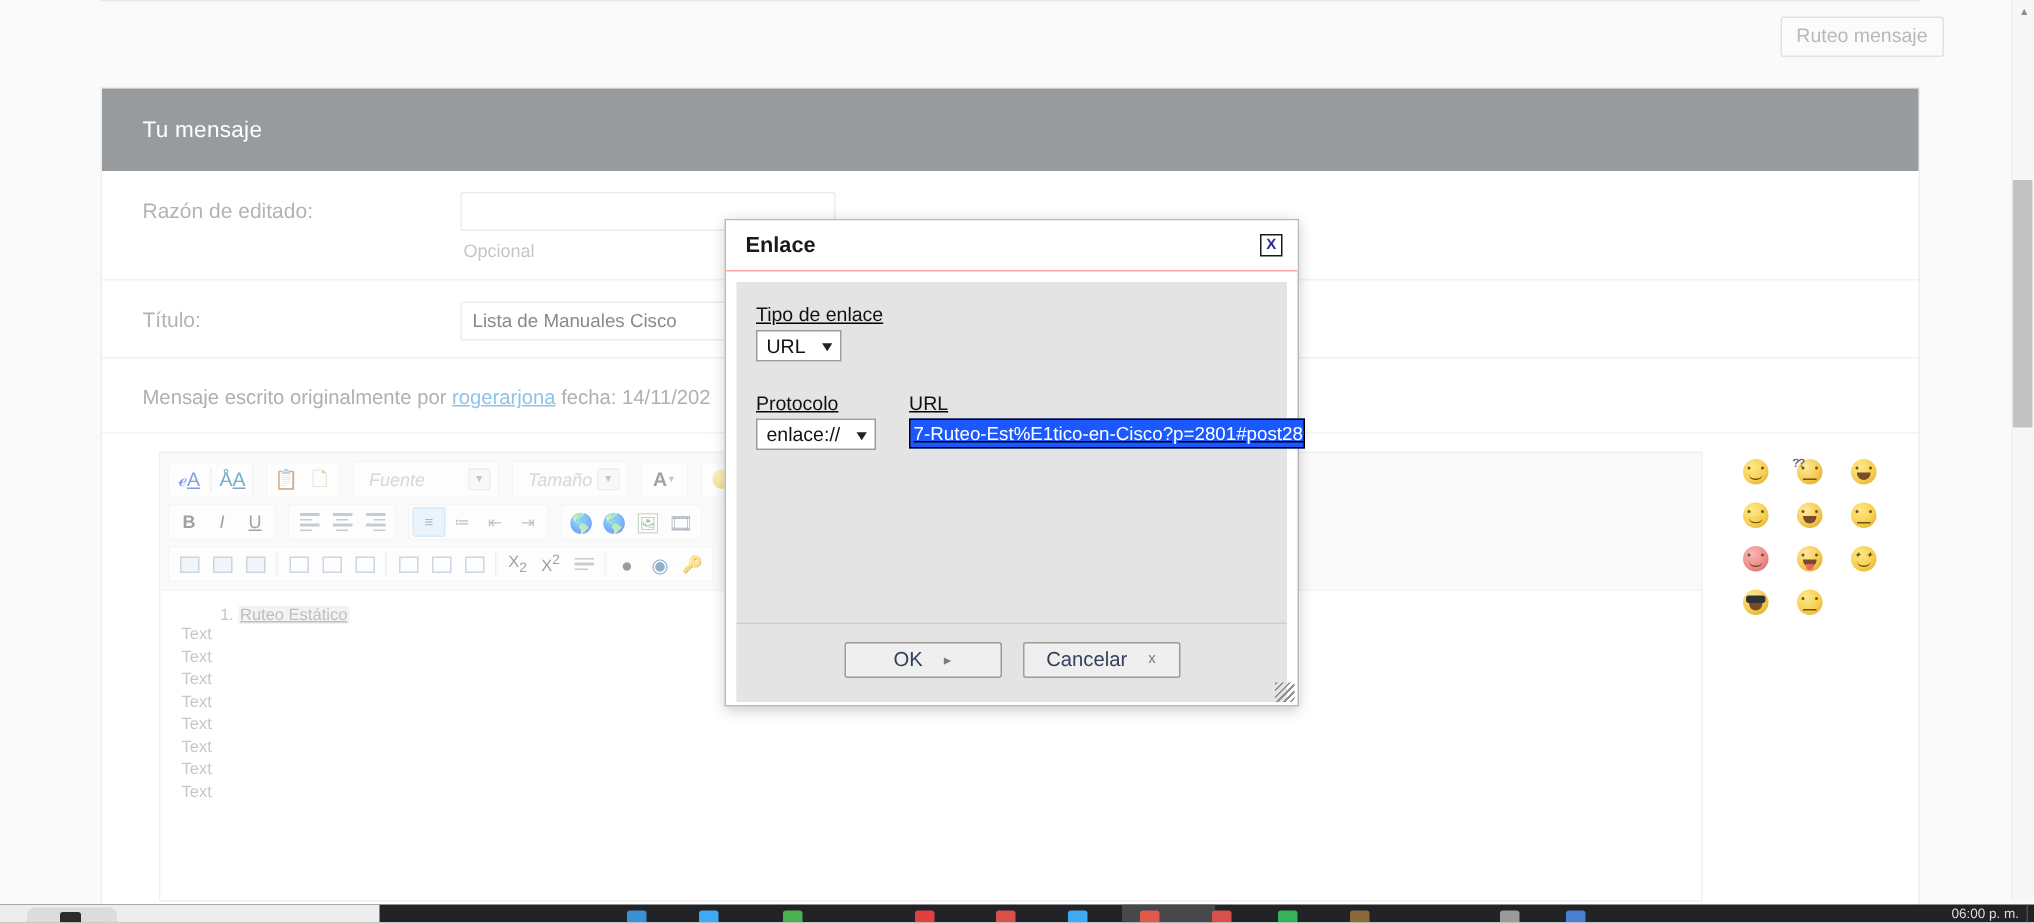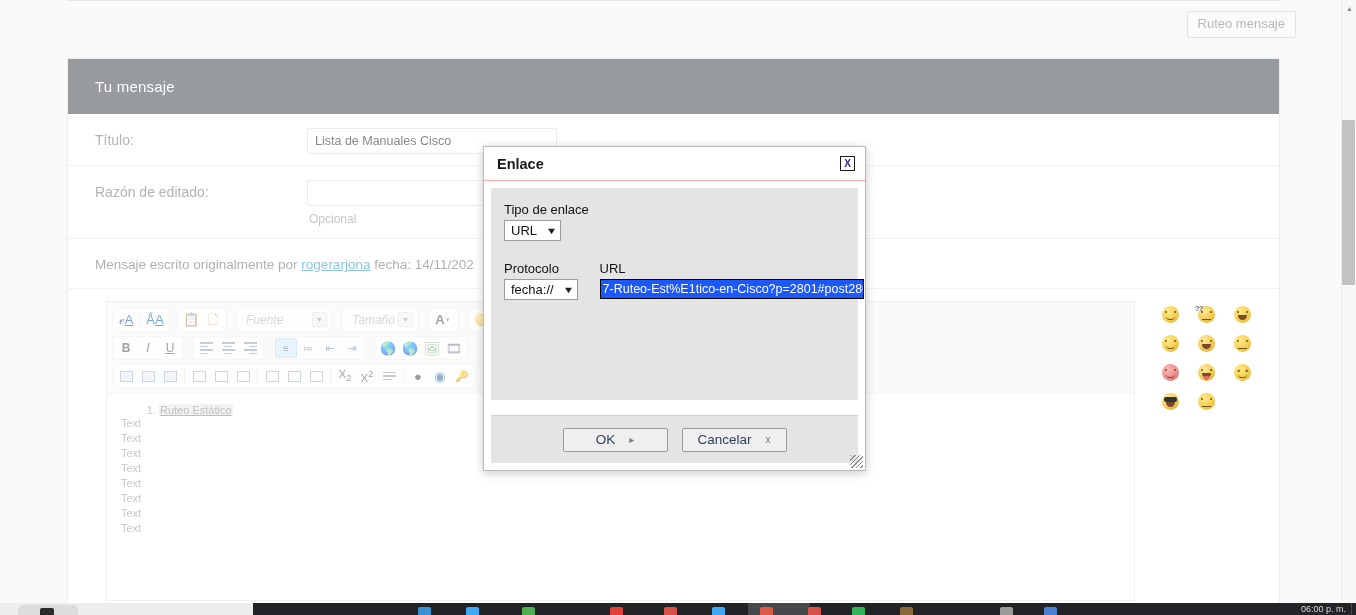--- a/index.html
+++ b/index.html
@@ -266,23 +266,24 @@
     width: 15px; height: 15px;
     border: 1.5px solid #1a1a1a;
     display: flex; align-items: center; justify-content: center;
     font-size: 10px; font-weight: bold;
     color: #2b2b8f;
     background: #fff;
     line-height: 1;
   }
   .dlg-body {
     position: absolute; left: 7px; right: 7px; top: 41px;
-    height: 212px;
+    height: 280px;
     background: #e4e4e4;
     padding: 14px 24px 0 13px;
+    text-decoration: underline;
   }
   .dlg-flabel {
     font-size: 13px;
     color: #111;
     margin-bottom: 3px;
   }
   .dlg-select {
     height: 21px;
     border: 1px solid #9c9c9c;
     background: #fff;
@@ -394,31 +395,31 @@
 
   <div class="borrar-btn">Ruteo mensaje</div>
 
   <div class="panel">
 
     <div class="panel-header">
       <span>Tu mensaje</span>
     </div>
 
     <div class="form-row">
-      <div class="form-label">Título:</div>
-      <div class="field-col">
-        <input class="text-input wide" type="text" value="Lista de Manuales Cisco" style="">
-      </div>
-    </div>
-
-    <div class="form-row">
       <div class="form-label">Razón de editado:</div>
       <div class="field-col">
         <input class="text-input wide" type="text" value="" style="">
         <div class="hint">Opcional</div>
+      </div>
+    </div>
+
+    <div class="form-row">
+      <div class="form-label">Título:</div>
+      <div class="field-col">
+        <input class="text-input wide" type="text" value="Lista de Manuales Cisco" style="">
       </div>
     </div>
 
     <div class="author-line">
       <span>Mensaje escrito originalmente por </span><a class="user" href="#">rogerarjona</a><span> fecha: 14/11/202</span>
     </div>
 
     <div class="editor-zone">
 
       <div class="editor-box">
@@ -725,21 +726,21 @@
         <div class="dlg-select">
           <span>URL</span>
           <span class="caret">▼</span>
         </div>
       </div>
 
       <div class="dlg-row2">
         <div>
           <div class="dlg-flabel">Protocolo</div>
           <div class="dlg-select">
-            <span>fecha://</span>
+            <span>enlace://</span>
             <span class="caret">▼</span>
           </div>
         </div>
         <div>
           <div class="dlg-flabel">URL</div>
           <div class="url-input">7-Ruteo-Est%E1tico-en-Cisco?p=2801#post2801</div>
         </div>
       </div>
 
     </div>

